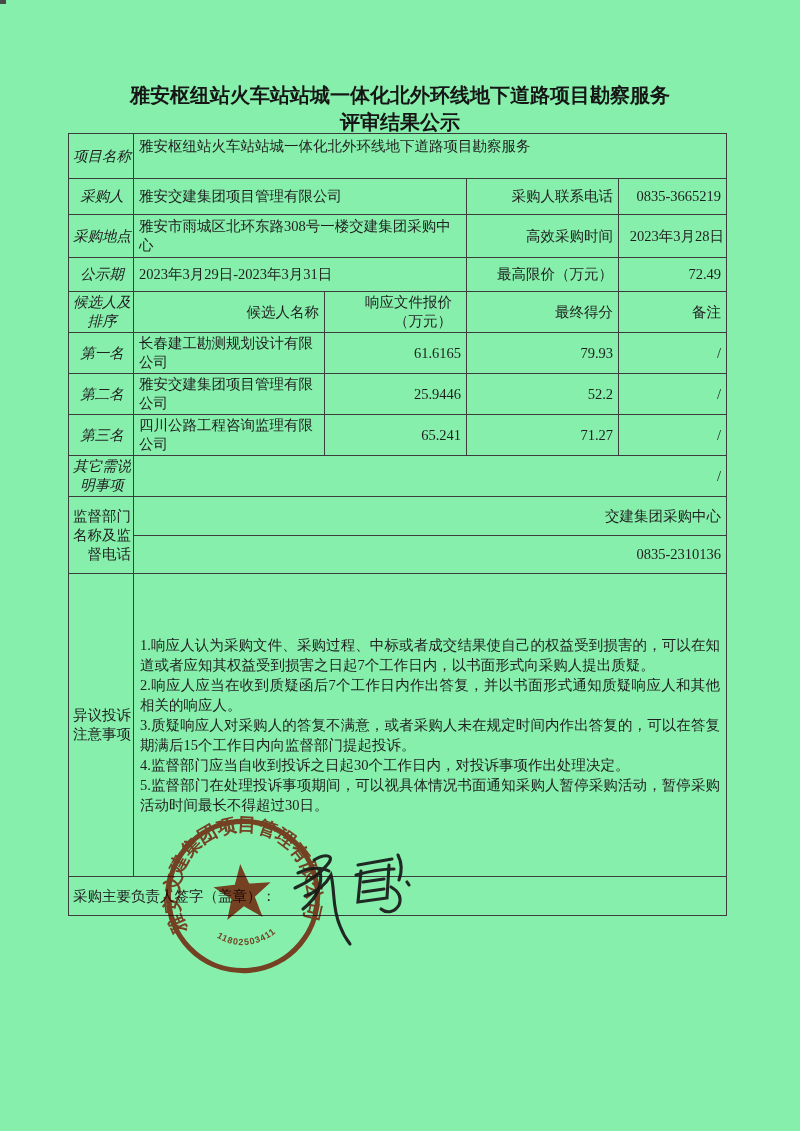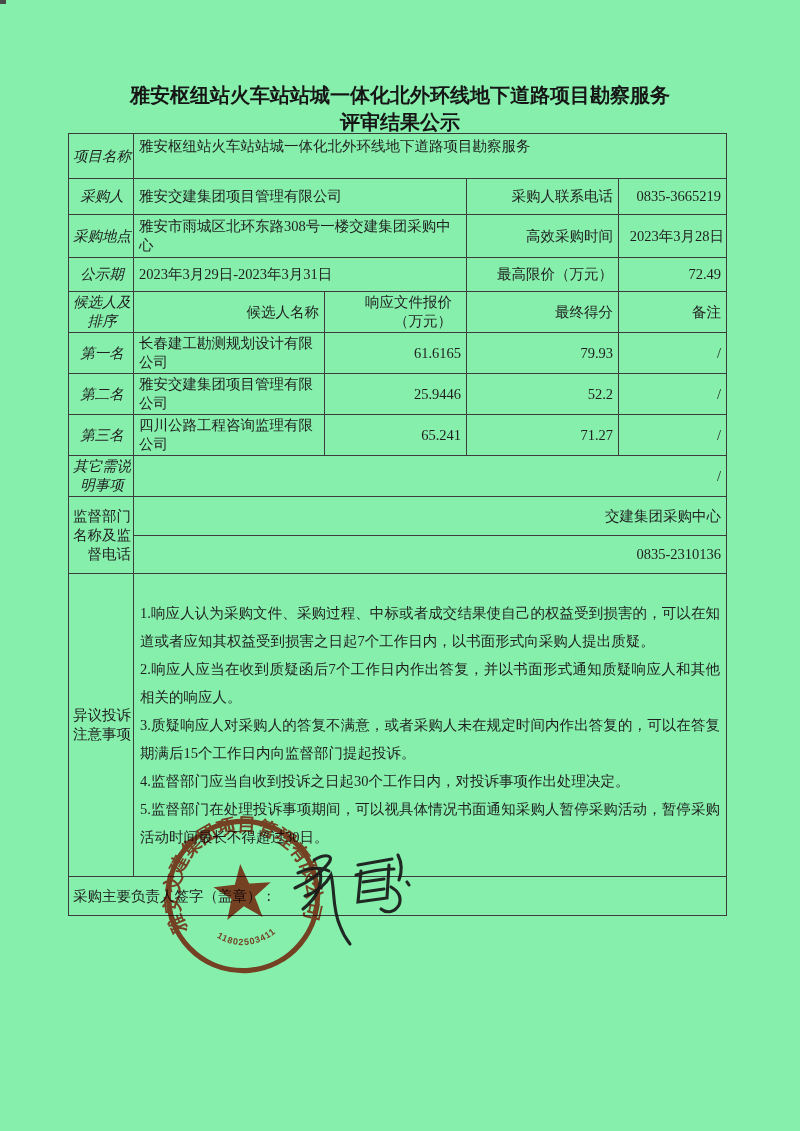--- a/index.html
+++ b/index.html
@@ -10,21 +10,21 @@
              font-family:"Liberation Sans",sans-serif;font-weight:bold;
              font-size:20px;line-height:27px;color:#161616;}
   table.main{position:absolute;left:68px;top:133px;width:658px;border-collapse:collapse;
              table-layout:fixed;font-size:14.5px;}
   td{border:1.5px solid #3c3c3c;padding:1px 5px;line-height:19px;vertical-align:middle;
      word-break:break-all;overflow:hidden;}
   td.lbl{padding:1px 2px 1px 4px;text-align:center;font-style:italic;}
   td.lblc{text-align:right;padding:1px 2px;}
   td.ctr{text-align:right;}
   td.vtop{vertical-align:top;padding-top:3px;}
-  td.notice{padding:4px 6px;line-height:28px;text-align:justify;}
+  td.notice{padding:4px 6px;line-height:20px;text-align:justify;}
   td.sigrow{padding-left:4px;}
   .stamp{position:absolute;left:158px;top:811px;width:170px;height:170px;
          mix-blend-mode:multiply;opacity:.9;transform:rotate(-5deg);}
   .signature{position:absolute;left:286px;top:846px;width:132px;height:102px;}
 </style>
 </head>
 <body>
 
 <div class="page">
   <div class="corner-mark"></div>

